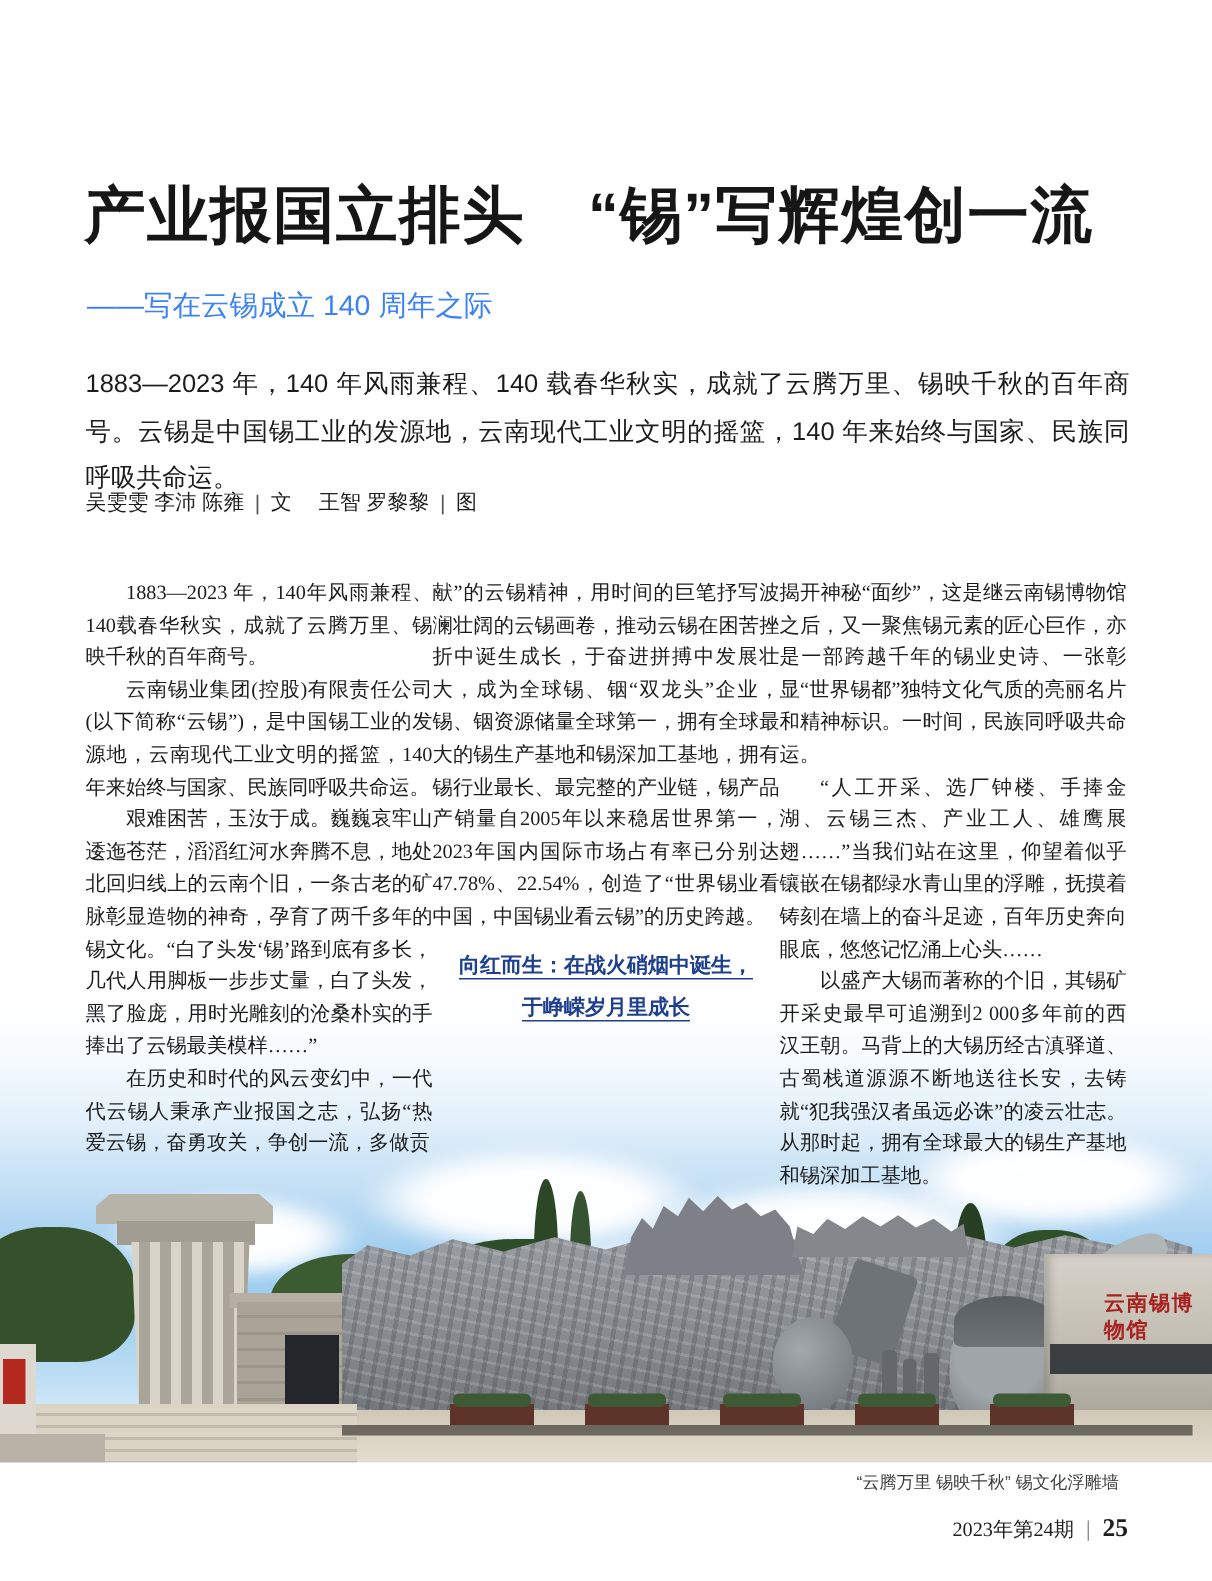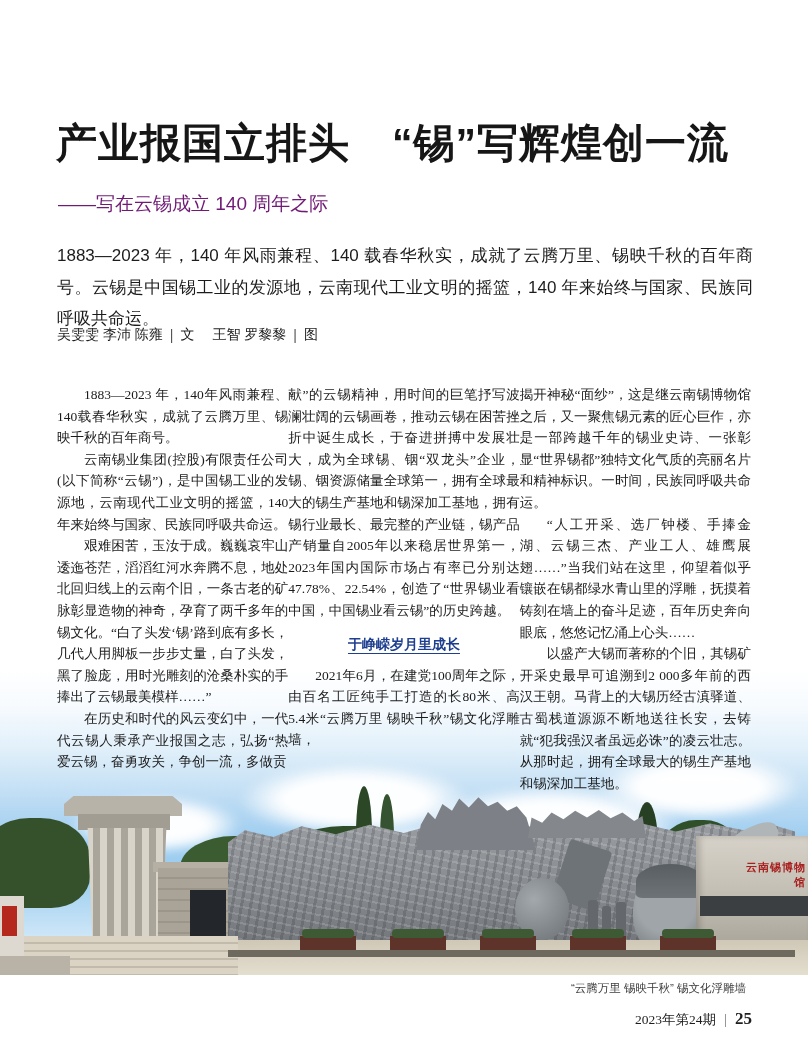--- a/index.html
+++ b/index.html
@@ -3,21 +3,21 @@
 <meta charset="utf-8">
 <style>
   html,body{margin:0;padding:0;}
   body{width:808px;height:1054px;background:#ffffff;position:relative;overflow:hidden;
        font-family:"Liberation Serif", serif;color:#1b1b1b;}
 
   
   .title{position:absolute;top:116px;left:56px;margin:0;font-family:"Liberation Sans",sans-serif;
          font-weight:900;font-size:41px;color:#161616;letter-spacing:1px;white-space:nowrap;}
   .subtitle{position:absolute;top:191px;left:58px;font-family:"Liberation Sans",sans-serif;
-            font-size:19px;color:#701a75;}
+            font-size:19px;color:#3b82f6;}
   .lead{position:absolute;top:240px;left:57px;width:696px;font-family:"Liberation Sans",sans-serif;
         font-size:17px;line-height:31.5px;text-align:justify;color:#1c1c1c;}
   .byline{position:absolute;top:326px;left:57px;font-family:"Liberation Sans",sans-serif;
           font-size:14px;color:#1c1c1c;display:flex;align-items:center;}
   .byline .sep{margin:0 7px;color:#555;font-weight:300;}
   .byline .gap{width:18px;}
 
   
   .columns{position:absolute;top:384px;left:57px;width:694px;display:flex;z-index:5;}
   .col{flex:1;min-width:0;}
@@ -71,22 +71,22 @@
   .miner-head{position:absolute;left:633px;top:198px;width:74px;height:88px;
       border-radius:50% 50% 42% 42%;
       background:radial-gradient(circle at 45% 42%,#a0a5a9 0 45%,#7c8185 80%);}
   .miner-helmet{position:absolute;left:636px;top:196px;width:68px;height:34px;
       border-radius:50% 50% 10% 10%;background:linear-gradient(180deg,#595e62,#6e7377);}
   .eagle-wing{position:absolute;background:#b0b5b8;border-radius:60% 40% 50% 50%;}
   .museum{position:absolute;left:696px;top:168px;width:112px;height:112px;
       background:linear-gradient(180deg,#d6d2c9 0%,#c0bbb0 60%,#a9a499 100%);
       box-shadow:inset 4px 0 6px rgba(0,0,0,.18);}
   .museum-band{position:absolute;left:700px;top:228px;width:108px;height:20px;background:#3b3f41;}
-  .museum-sign{position:absolute;left:736px;top:192px;width:70px;text-align:right;
-      color:#a8211f;font-size:11px;font-weight:bold;letter-spacing:1px;
+  .museum-sign{position:absolute;left:736px;top:192px;width:70px;text-align:left;
+      color:#a8211f;font-size:14px;font-weight:bold;letter-spacing:1px;
       font-family:"Liberation Sans",sans-serif;}
   .pavement{position:absolute;left:0;top:272px;width:808px;height:35px;
       background:linear-gradient(180deg,#cfc8b7,#e4decf);}
   .steps{position:absolute;left:0;top:268px;width:238px;height:39px;
       background:repeating-linear-gradient(180deg,#dbd4c4 0 6px,#c2bbab 6px 8px);}
   .wall-shadow{position:absolute;left:228px;top:282px;width:567px;height:7px;background:#6e695e;}
   .planter{position:absolute;top:268px;width:56px;height:14px;background:#5e342a;}
   .planter::before{content:"";position:absolute;left:2px;top:-7px;width:52px;height:9px;
       border-radius:4px;background:#3e5a35;}
   .left-building{position:absolute;left:0;top:228px;width:24px;height:60px;background:#ddd8d0;}
@@ -182,23 +182,23 @@
 <div class="columns">
   <div class="col">
     <p class="indent">1883—2023 年，140年风雨兼程、140载春华秋实，成就了云腾万里、锡映千秋的百年商号。</p>
     <p class="indent">云南锡业集团(控股)有限责任公司(以下简称“云锡”)，是中国锡工业的发源地，云南现代工业文明的摇篮，140年来始终与国家、民族同呼吸共命运。</p>
     <p class="indent">艰难困苦，玉汝于成。巍巍哀牢山逶迤苍茫，滔滔红河水奔腾不息，地处北回归线上的云南个旧，一条古老的矿脉彰显造物的神奇，孕育了两千多年的锡文化。“白了头发‘锡’路到底有多长，几代人用脚板一步步丈量，白了头发，黑了脸庞，用时光雕刻的沧桑朴实的手捧出了云锡最美模样……”</p>
     <p class="indent">在历史和时代的风云变幻中，一代代云锡人秉承产业报国之志，弘扬“热爱云锡，奋勇攻关，争创一流，多做贡</p>
   </div>
   <div class="col">
     <p>献”的云锡精神，用时间的巨笔抒写波澜壮阔的云锡画卷，推动云锡在困苦挫折中诞生成长，于奋进拼搏中发展壮大，成为全球锡、铟“双龙头”企业，锡、铟资源储量全球第一，拥有全球最大的锡生产基地和锡深加工基地，拥有锡行业最长、最完整的产业链，锡产品产销量自2005年以来稳居世界第一，2023年国内国际市场占有率已分别达47.78%、22.54%，创造了“世界锡业看中国，中国锡业看云锡”的历史跨越。</p>
     <div class="sec-head">
+      <div class="line">向红而生：在战火硝烟中诞生，</div>
       <div class="line">于峥嵘岁月里成长</div>
     </div>
-    <p class="indent">2021年6月，在建党100周年之际，由百名工匠纯手工打造的长80米、高5.4米“云腾万里 锡映千秋”锡文化浮雕墙，</p>
   </div>
   <div class="col">
     <p>揭开神秘“面纱”，这是继云南锡博物馆之后，又一聚焦锡元素的匠心巨作，亦是一部跨越千年的锡业史诗、一张彰显“世界锡都”独特文化气质的亮丽名片和精神标识。一时间，民族同呼吸共命运。</p>
     <p class="indent">“人工开采、选厂钟楼、手捧金湖、云锡三杰、产业工人、雄鹰展翅……”当我们站在这里，仰望着似乎镶嵌在锡都绿水青山里的浮雕，抚摸着铸刻在墙上的奋斗足迹，百年历史奔向眼底，悠悠记忆涌上心头……</p>
     <p class="indent">以盛产大锡而著称的个旧，其锡矿开采史最早可追溯到2 000多年前的西汉王朝。马背上的大锡历经古滇驿道、古蜀栈道源源不断地送往长安，去铸就“犯我强汉者虽远必诛”的凌云壮志。从那时起，拥有全球最大的锡生产基地和锡深加工基地。</p>
   </div>
 </div>
 
 <div class="caption">“云腾万里 锡映千秋” 锡文化浮雕墙</div>
 

